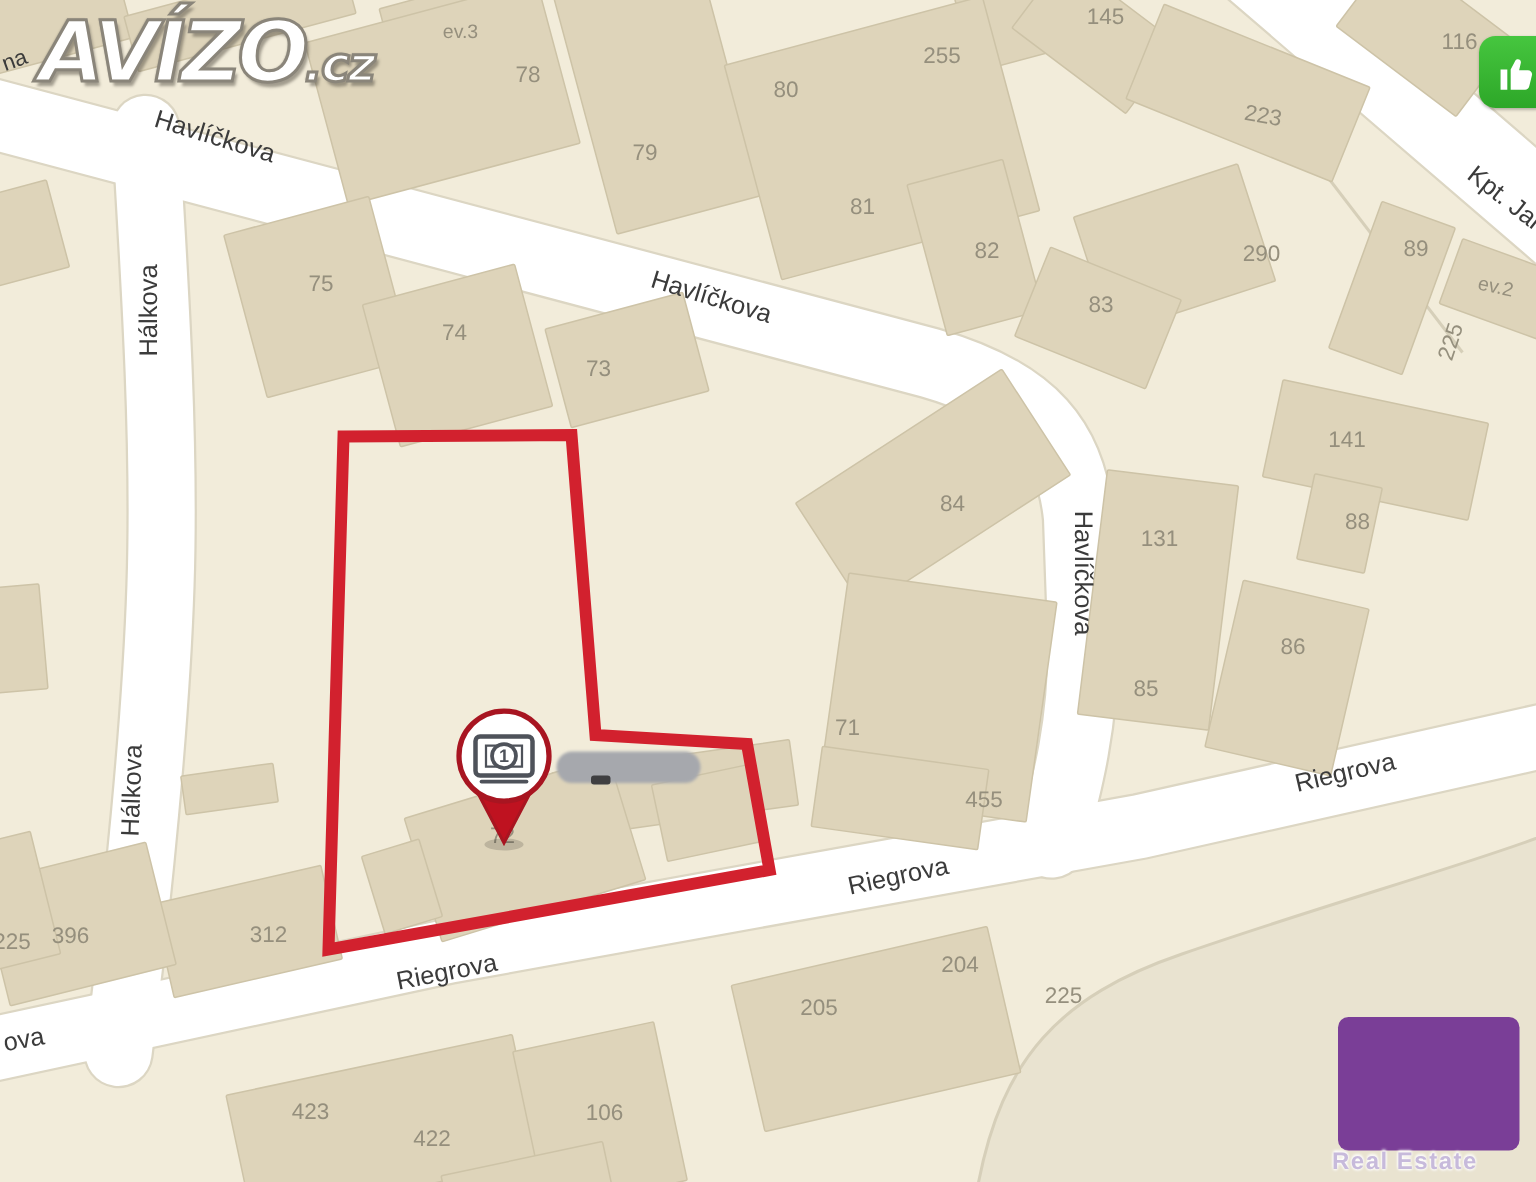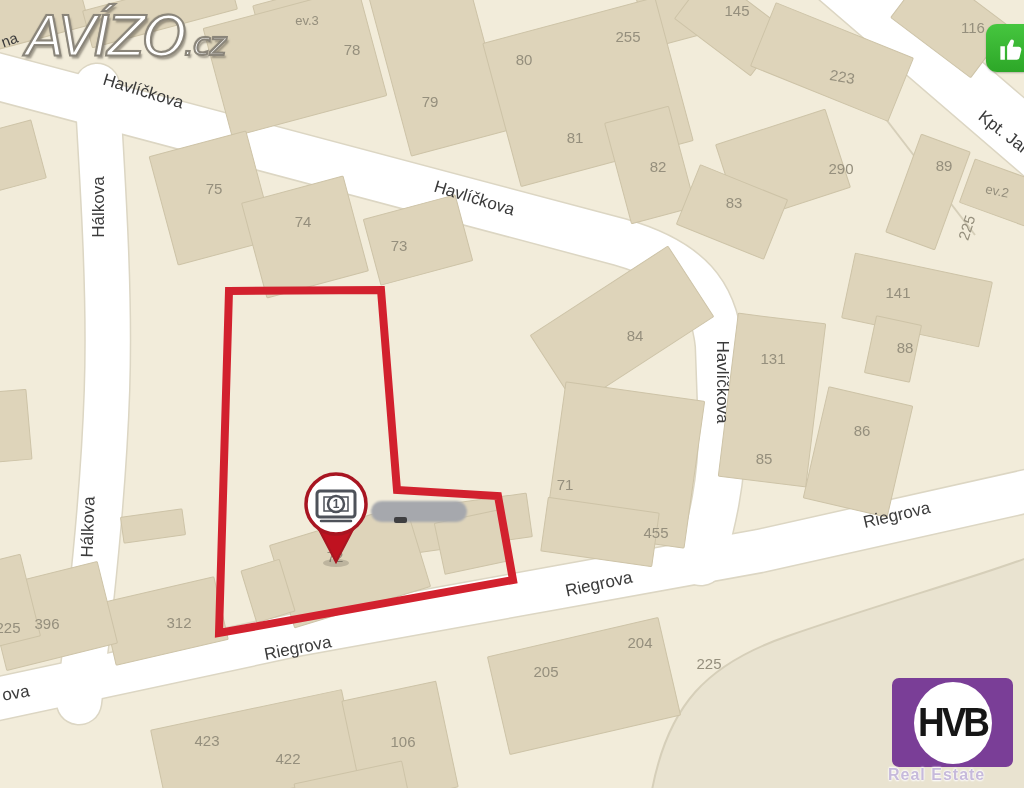--- a/index.html
+++ b/index.html
@@ -8,21 +8,21 @@
     width:1024px;height:788px;
     overflow:hidden;
     background:#f2ecda;
     font-family:"Liberation Sans", sans-serif;
   }
   #map{position:absolute;left:0;top:0;}
   
   .avizo{
     position:absolute;left:26px;top:0px;
     font-family:"DejaVu Sans", sans-serif;
-    font-style:italic;font-weight:400;
+    font-style:italic;font-weight:700;
     font-size:56px;letter-spacing:-3px;line-height:72px;
     color:#ffffff;
     -webkit-text-stroke:2px #8a857a;
     text-shadow:2px 3px 2px rgba(95,90,78,.55), -1px -1px 1px rgba(95,90,78,.45);
     white-space:nowrap;
     user-select:none;
   }
   .avizo .cz{font-size:32px;letter-spacing:-1px;}
   
   .like{
@@ -182,17 +182,14 @@
   <span>AVÍZO</span><span class="cz">.cz</span>
 </div>
 
 <div class="like">
   <svg width="27" height="27" viewBox="0 0 24 24">
     <path fill="#ffffff" d="M7 10v12H3V10h4zm2 12h8.5c1.2 0 2.2-.8 2.5-2l1.6-6.5c.4-1.6-.8-3-2.4-3H14l1-4.3C15.3 5 14.4 4 13.3 4c-.6 0-1.2.3-1.5.8L9 10v12z"></path>
   </svg>
 </div>
 
 <div class="hvb">
-  <div class="hvb-circle">
-    <span>HVB</span>
-  </div>
   <div class="hvb-sub">Real Estate</div>
 </div>
 
 </body></html>

